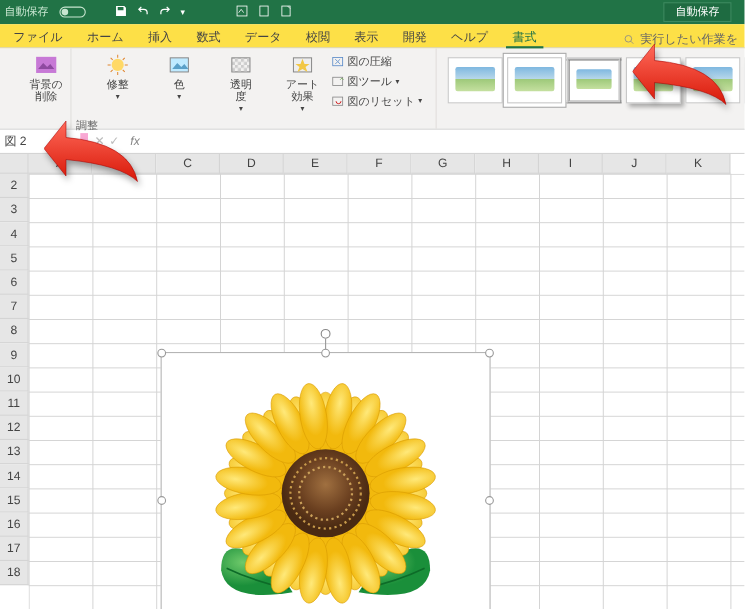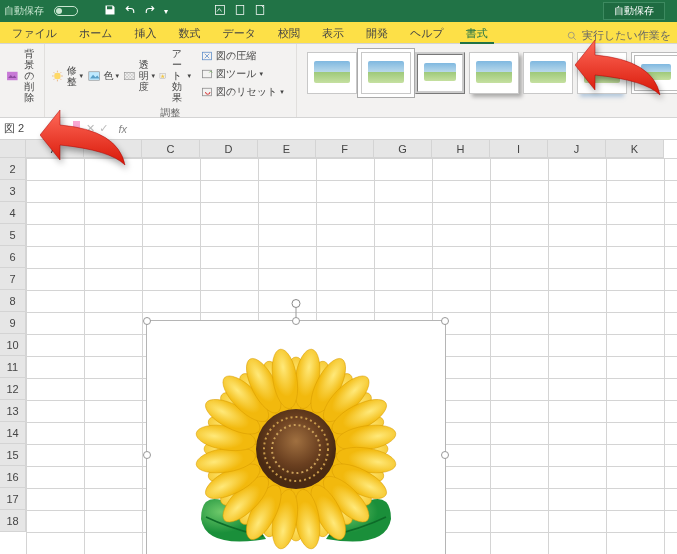--- a/index.html
+++ b/index.html
@@ -14,23 +14,23 @@
   .tb-tool { background: #1e6b41; border: 1px solid #3d8a60; padding: 1px 10px; font-size: 10px; color: #fff; margin-right: 8px; }
   
   .tabs { height: 22px; background: #fde047; display: flex; align-items: flex-end; padding: 0 6px; gap: 10px; border-bottom: 1px solid #d4d4d4; font-size: 11px; }
   .tab { padding: 2px 6px; color: #444; cursor: pointer; position: relative; }
   .tab.active { color: #217346; }
   .tab.active::after { content: ""; position: absolute; left: 0; right: 0; bottom: -1px; height: 2px; background: #217346; }
   .tab-search { margin-left: auto; color: #666; display: flex; gap: 4px; align-items: center; text-align: center; }
   
   .ribbon { height: 74px; background: #f3f2f1; border-bottom: 1px solid #d4d4d4; display: flex; }
   .rgroup { border-right: 1px solid #e1dfdd; padding: 2px 4px 0 4px; display: flex; flex-direction: column; justify-content: space-between; }
-  .rgroup-label { font-size: 10px; color: #666; text-align: center; padding: 1px 0 2px 0; }
+  .rgroup-label { font-size: 10px; color: #666; padding: 1px 0 2px 0; }
   .rrow { display: flex; }
-  .rbtn-big { width: 36px; display: flex; flex-direction: row; align-items: center; gap: 2px; padding: 2px; cursor: pointer; font-size: 10px; text-align: center; line-height: 1.1; }
+  .rbtn-big { width: 36px; display: flex; flex-direction: column; align-items: center; gap: 2px; padding: 2px; cursor: pointer; font-size: 10px; text-align: center; line-height: 1.1; margin-left: 20px; }
   .rbtn-icon { width: 22px; height: 22px; }
   .rbtn-small { padding: 1px 4px; font-size: 10px; cursor: pointer; display: flex; align-items: center; gap: 3px; white-space: nowrap; }
   .mini-ico { width: 12px; height: 12px; }
   
   .gallery { display: flex; gap: 4px; padding: 6px; align-items: center; }
   .style-thumb { width: 50px; height: 42px; background: #fff; border: 1px solid #c8c8c8; cursor: pointer; position: relative; }
   .style-thumb::after { content: ""; position: absolute; left: 6px; right: 6px; top: 8px; bottom: 10px; background: linear-gradient(#7fb8e0, #b8d8ea 50%, #9ec97a 50%, #c5e0a0); border-radius: 2px; }
   
   .formulabar { height: 22px; display: flex; align-items: center; border-bottom: 1px solid #d4d4d4; background: #fff; font-size: 11px; }
   .namebox { width: 80px; border-right: 7px solid #f9a8d4; padding: 0 4px; display: flex; align-items: center; justify-content: space-between; }

